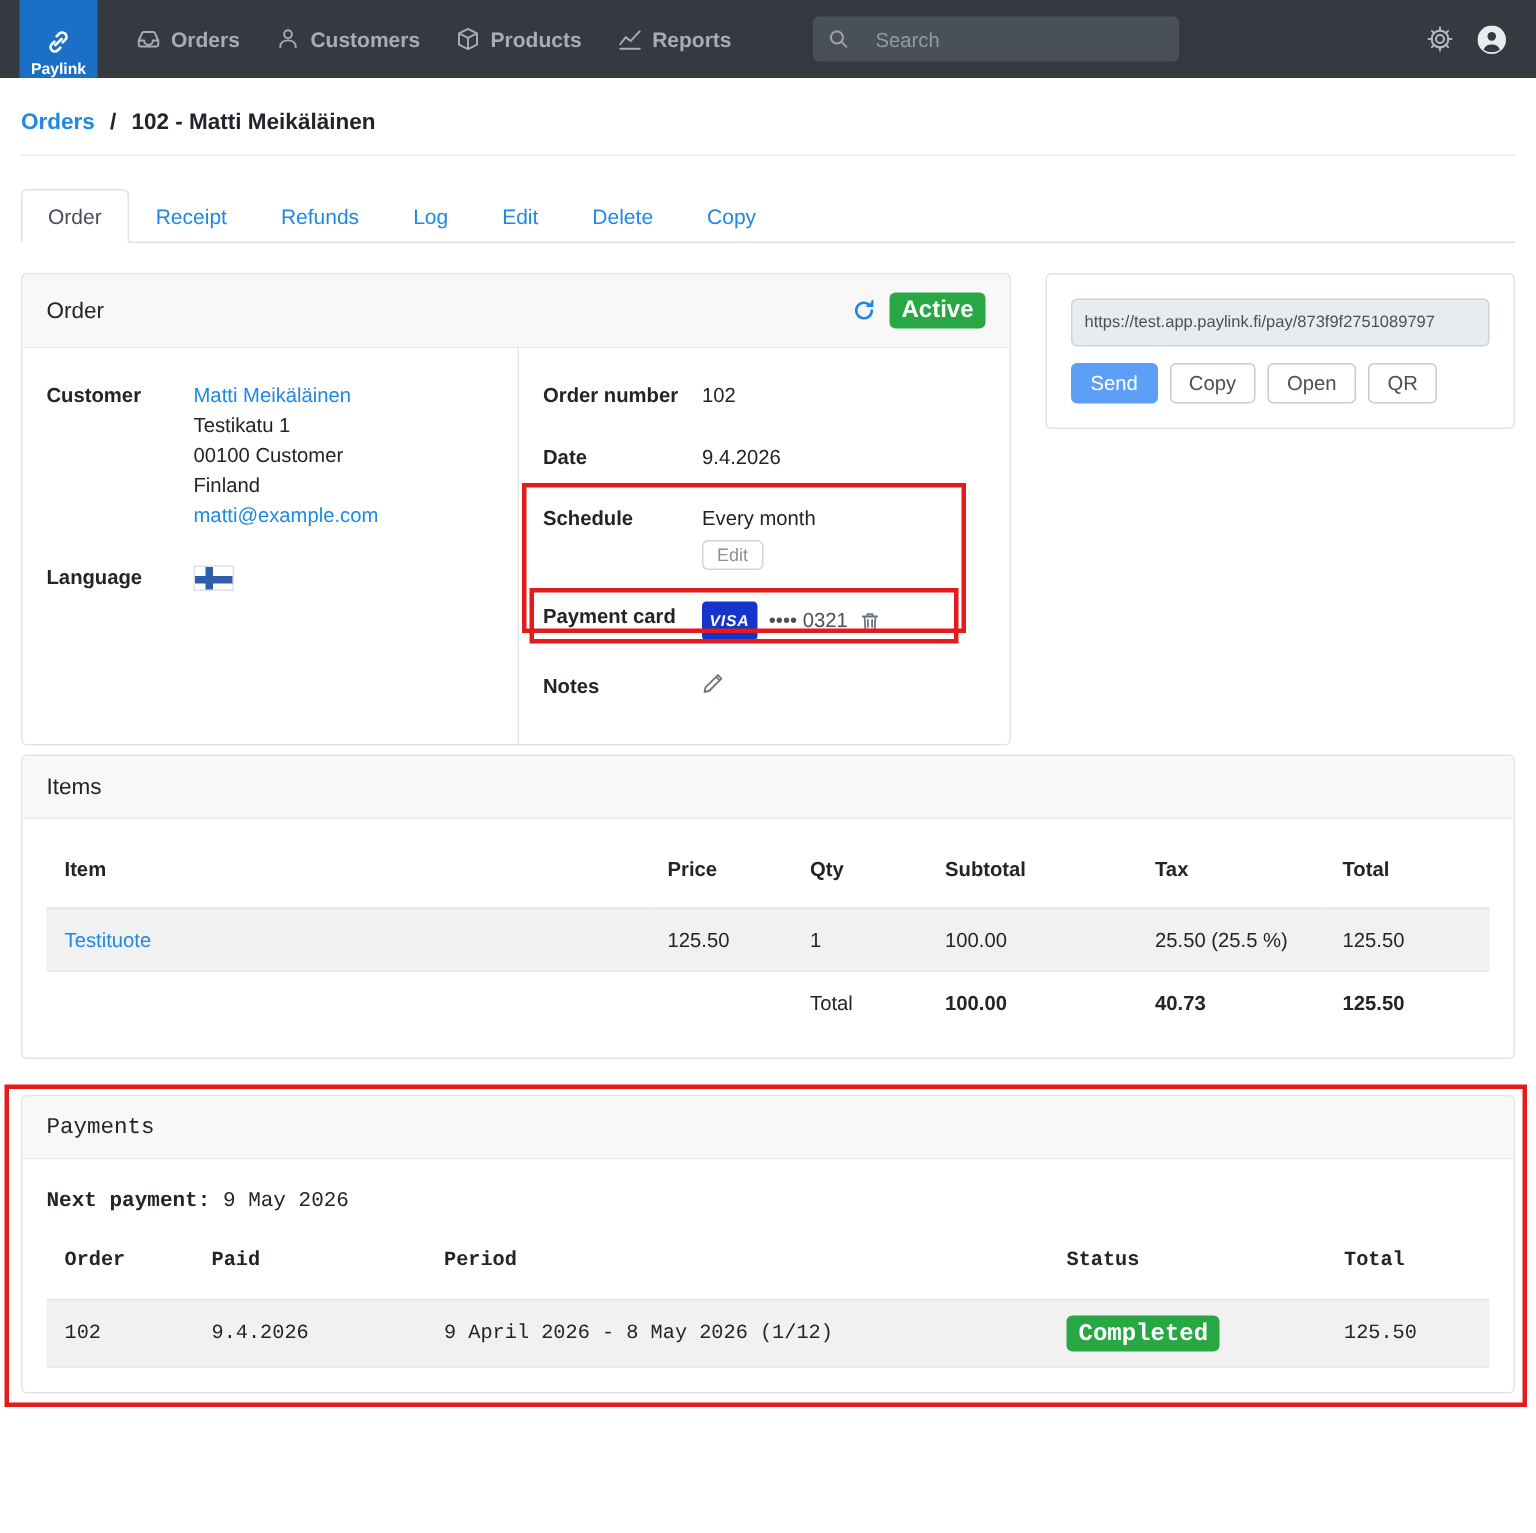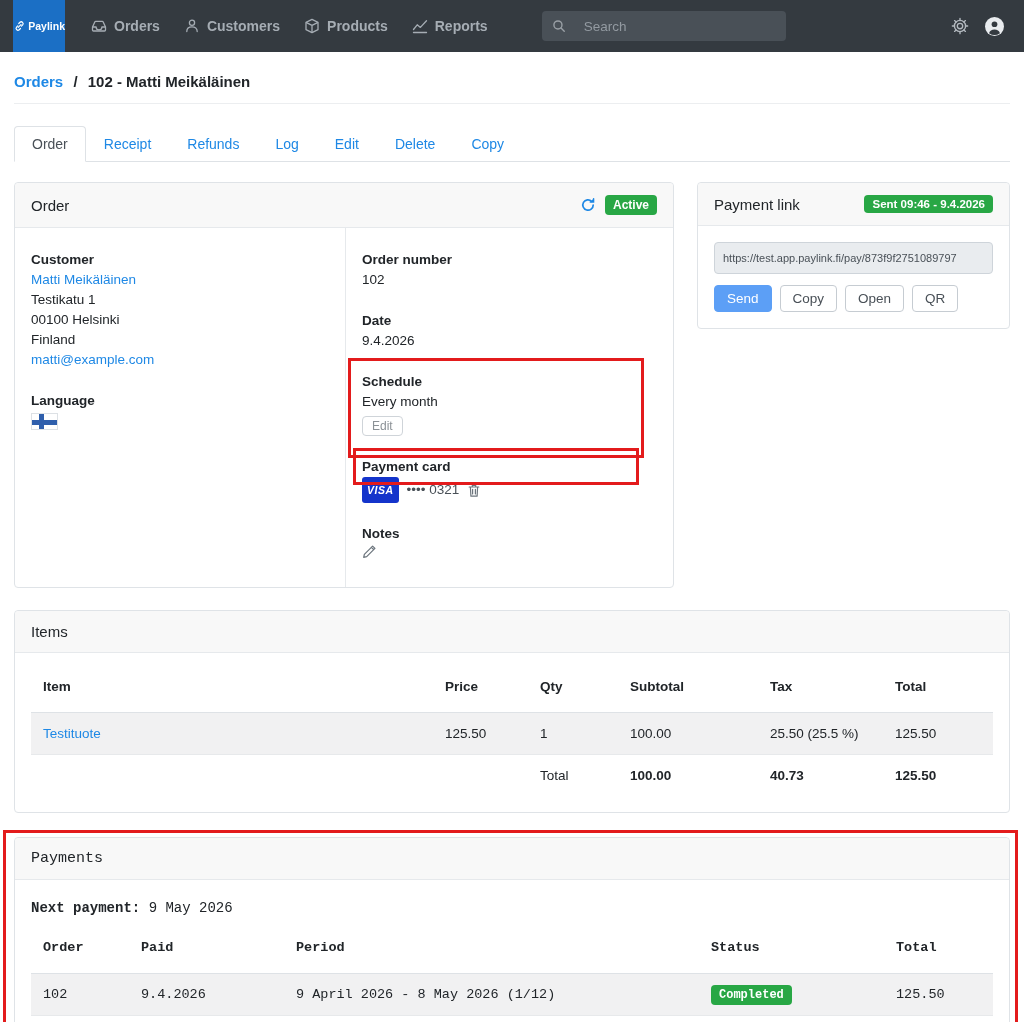--- a/index.html
+++ b/index.html
@@ -6,21 +6,21 @@
     --accent:#1e88e5; --success:#28a745; --annotation:#e31b1c; --visa:#1434cb;
     --navbar_bg:#343a40; --brand_bg:#1b6fc5; --send_btn:#5c9ff6;
   }
   *{box-sizing:border-box;}
   body{margin:0;width:1024px;height:1022px;background:#fff;color:#212529;
        font-family:"Liberation Sans",sans-serif;position:relative;overflow:hidden;}
   a{color:var(--accent);text-decoration:none;cursor:pointer;}
 
   
   .navbar{height:52px;background:var(--navbar_bg);display:flex;align-items:center;padding-left:13px;}
-  .brand{width:52px;height:52px;background:var(--brand_bg);display:flex;flex-direction:row;
+  .brand{width:52px;height:52px;background:var(--brand_bg);display:flex;flex-direction:column;
          align-items:center;justify-content:flex-end;gap:2px;cursor:pointer;}
   .brand-label{color:#fff;font-size:10.5px;font-weight:bold;}
   .nav-items{display:flex;align-items:center;gap:24px;margin-left:26px;}
   .nav-item{display:flex;align-items:center;gap:7px;color:#a6adb4;font-size:14px;font-weight:bold;cursor:pointer;}
   .search-box{margin-left:54px;width:244px;height:30px;background:#495057;border-radius:4px;
               display:flex;align-items:center;gap:16px;padding:0 10px;}
   .search-box input{background:transparent;border:none;outline:none;color:#cfd4d9;font-size:13.5px;
                     width:150px;font-family:"Liberation Sans",sans-serif;}
   .search-box input::placeholder{color:#939aa1;}
   .nav-right{margin-left:auto;display:flex;align-items:center;gap:16px;padding-right:20px;}
@@ -35,28 +35,28 @@
   .tabs{display:flex;margin-top:22px;border-bottom:1px solid #dee2e6;}
   .tab{font-size:14px;padding:9px 17px;color:var(--accent);margin-bottom:-1px;border:1px solid transparent;
        border-radius:4px 4px 0 0;}
   .tab.active{color:#495057;background:#fff;border-color:#dee2e6 #dee2e6 #fff #dee2e6;}
 
   .row{display:flex;gap:23px;margin-top:20px;align-items:flex-start;}
   .card{border:1px solid #dfe3e7;border-radius:4px;background:#fff;}
   .card-header{background:#f8f8f8;border-bottom:1px solid #e6e9ec;padding:12px 16px;font-size:15px;
                display:flex;justify-content:space-between;align-items:center;border-radius:4px 4px 0 0;}
   .hdr-right{display:flex;align-items:center;gap:9px;}
-  .badge{font-size:12px;font-weight:bold;color:#fff;background:var(--success);padding:3px 8px;border-radius:4px;white-space:nowrap;}
+  .badge{font-size:16px;font-weight:bold;color:#fff;background:var(--success);padding:3px 8px;border-radius:4px;white-space:nowrap;}
 
   
   .order-card{width:660px;}
   .order-body{display:flex;}
   .col-left{width:330px;padding:22px 16px;}
   .col-right{flex:1;border-left:1px solid #e6e9ec;padding:22px 16px;}
-  .frow{display:flex;margin-bottom:21px;font-size:13.5px;line-height:20px;position:relative;flex-direction:column;}
+  .frow{display:flex;margin-bottom:21px;font-size:13.5px;line-height:20px;position:relative;}
   .flabel{width:98px;font-weight:bold;flex-shrink:0;}
   .col-right .flabel{width:106px;}
   .fvalue{color:#212529;}
   .fvalue a{display:inline-block;}
   .sched-btn{margin-top:4px;}
   .btn-sm{font-size:12px;padding:2px 9px;color:#8b9196;border:1px solid #cfd4d9;border-radius:4px;
           background:#fff;cursor:pointer;font-family:"Liberation Sans",sans-serif;}
   .cardline{display:flex;align-items:center;gap:8px;}
   .visa-badge{background:var(--visa);color:#fff;font-size:10.5px;font-weight:bold;font-style:italic;
               padding:3px 5px;border-radius:3px;letter-spacing:.5px;}
@@ -69,21 +69,21 @@
   .link-card{width:313px;}
   .link-body{padding:16px;}
   .url-box{background:#e9ecef;border:1px solid #ced4da;border-radius:4px;padding:9px 8px;font-size:11px;
            color:#495057;white-space:nowrap;overflow:hidden;}
   .link-btns{display:flex;gap:8px;margin-top:11px;}
   .btn{font-size:13.5px;padding:5px 12px;border-radius:4px;border:1px solid #c6ccd2;background:#fff;
        color:#495057;cursor:pointer;font-family:"Liberation Sans",sans-serif;}
   .btn.primary{background:var(--send_btn);border-color:var(--send_btn);color:#fff;}
 
   
-  .wide-card{width:996px;margin-top:22px;}
+  .wide-card{width:996px;margin-top:6px;}
   .table-body{padding:16px;}
   table{width:100%;border-collapse:collapse;font-size:13.5px;}
   th{font-weight:bold;text-align:left;padding:10px 12px 18px 12px;border-bottom:1px solid #dee2e6;}
   td{padding:13px 12px;}
   .num{text-align:left;}
   tr.stripe td{background:#f1f1f2;border-bottom:1px solid #e7e9eb;}
   tr.totals td{font-weight:bold;}
   tr.totals td.plain{font-weight:normal;color:#212529;}
   .next-payment{font-size:14px;margin:4px 0 14px 0;}
   .next-payment b{font-weight:bold;}
@@ -197,21 +197,21 @@
         </span>
       </div>
       <div class="order-body">
 
         <div class="col-left">
           <div class="frow">
             <div class="flabel">Customer</div>
             <div class="fvalue">
               <a>Matti Meikäläinen</a>
               <div>Testikatu 1</div>
-              <div>00100 Helsinki</div>
+              <div>00100 Customer</div>
               <div>Finland</div>
               <a>matti@example.com</a>
             </div>
           </div>
           <div class="frow">
             <div class="flabel">Language</div>
             <div class="fvalue">
               <span class="flag"><span class="fv"></span><span class="fh"></span></span>
             </div>
           </div>
@@ -258,24 +258,20 @@
                 </svg>
               </span>
             </div>
           </div>
         </div>
 
       </div>
     </section>
 
     <section class="card link-card">
-      <div class="card-header">
-        <span>Payment link</span>
-        <span class="badge" style="font-size:11.5px;">Sent 09:46 - 9.4.2026</span>
-      </div>
       <div class="link-body">
         <div class="url-box">https://test.app.paylink.fi/pay/873f9f2751089797</div>
         <div class="link-btns">
           <button class="btn primary">Send</button>
           <button class="btn">Copy</button>
           <button class="btn">Open</button>
           <button class="btn">QR</button>
         </div>
       </div>
     </section>

